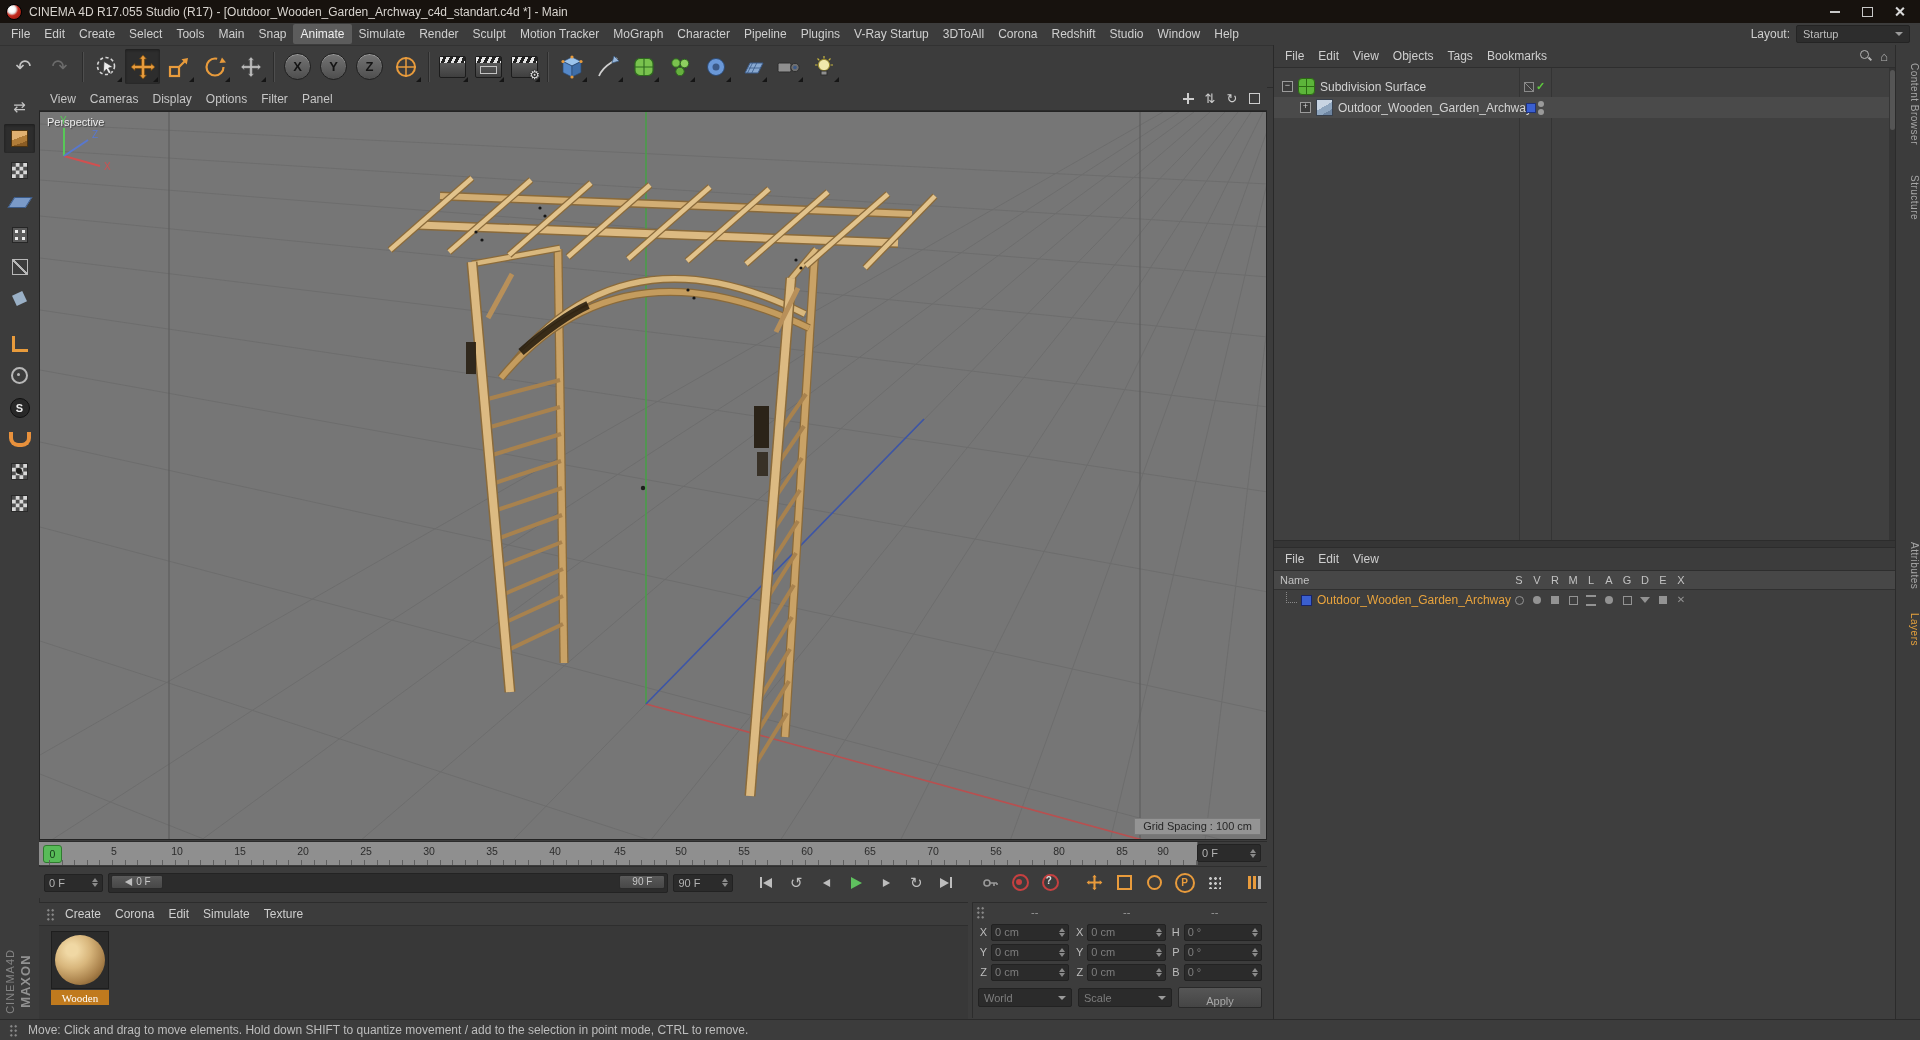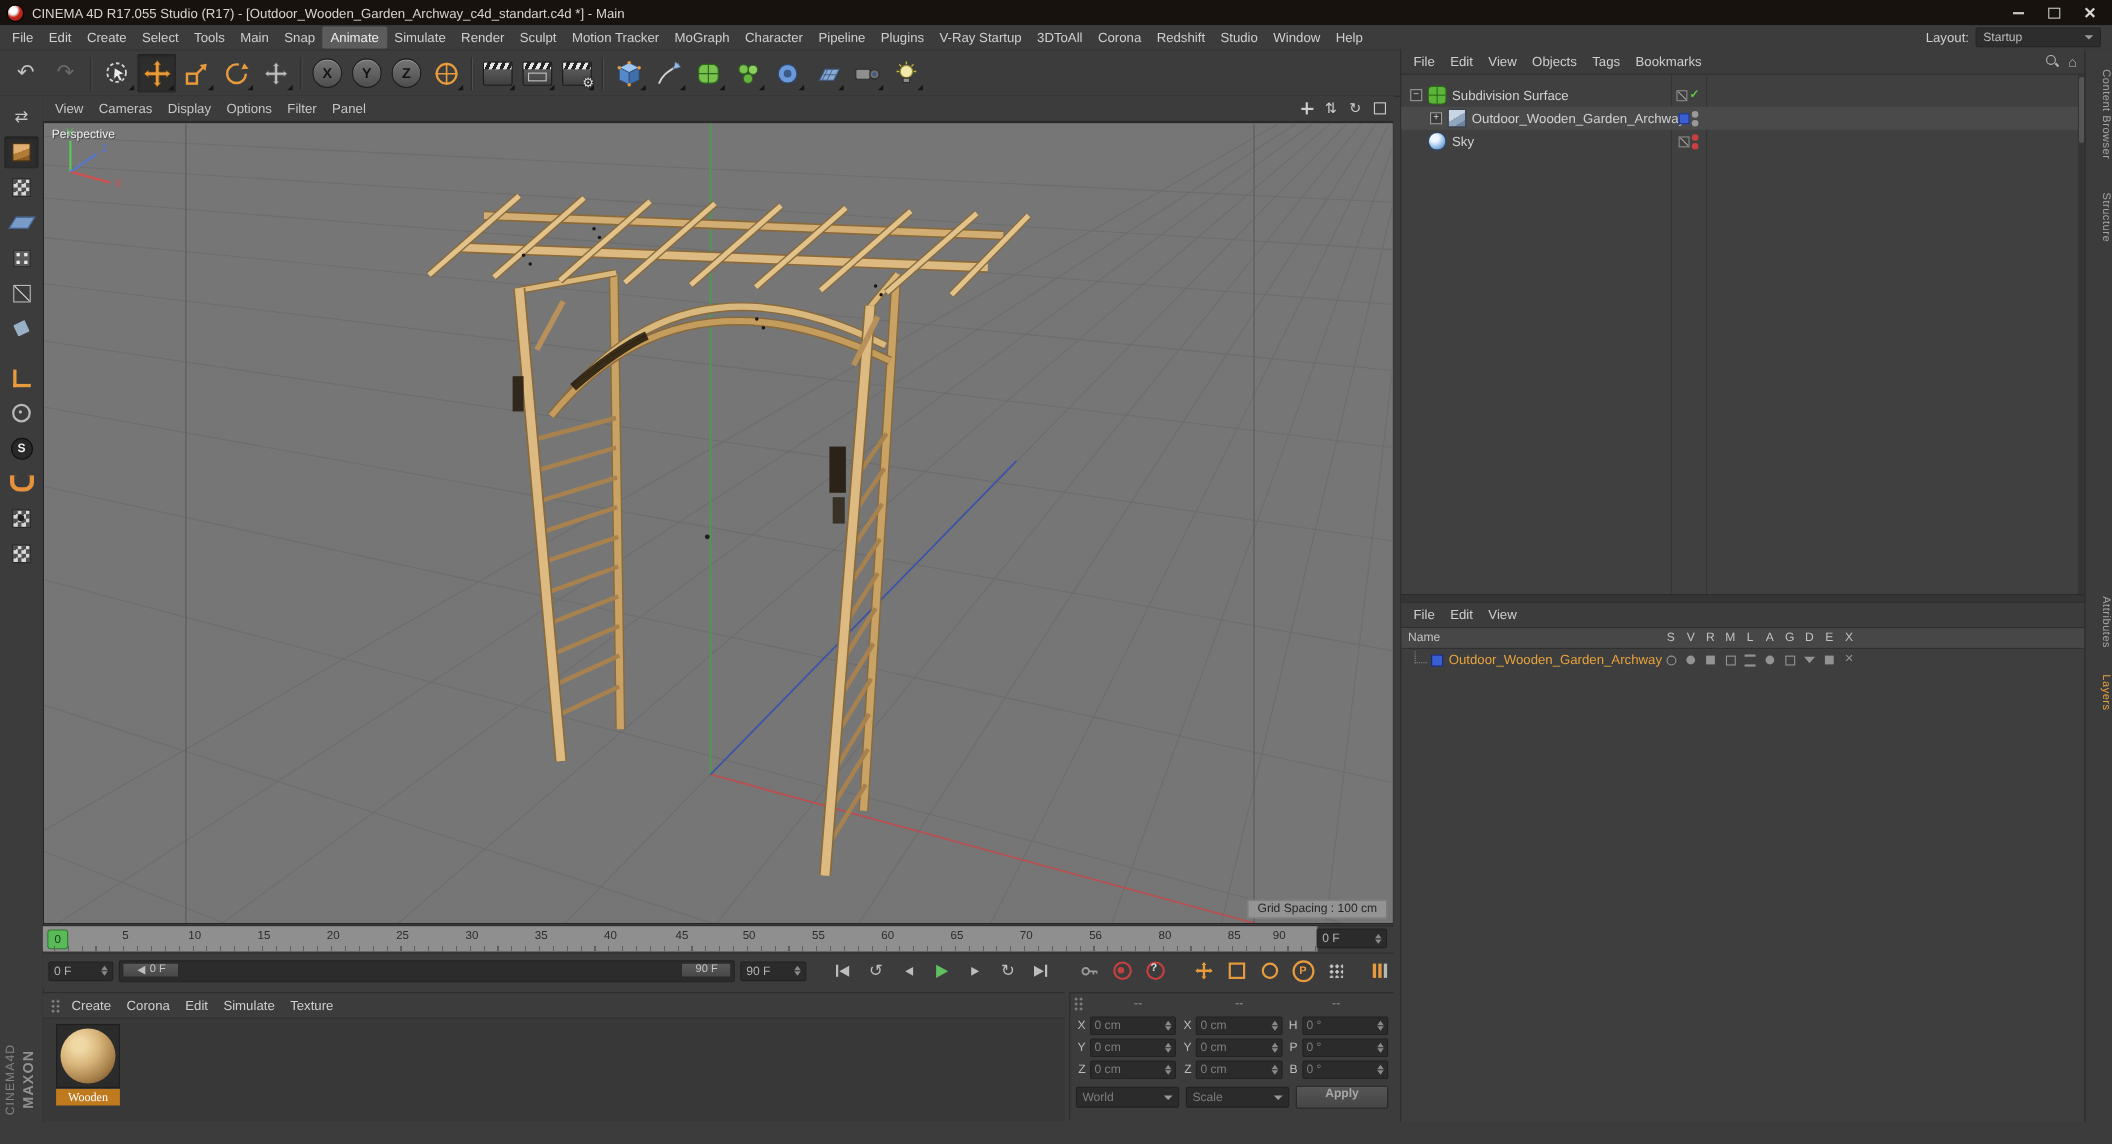--- a/index.html
+++ b/index.html
@@ -165,21 +165,21 @@
   
   .coords{position:absolute;left:972px;top:902px;width:295px;height:116px;background:#3c3c3c;border-top:1px solid #2c2c2c;border-left:1px solid #2c2c2c;box-sizing:border-box;font-size:11px;}
   .c-head{position:relative;height:19px;display:flex;align-items:center;color:#a8a8a8;}
   .c-head .hd{position:absolute;top:3px;color:#9a9a9a;}
   .c-row{display:flex;height:20px;align-items:center;padding:0 5px;gap:5px;}
   .c-cell{display:flex;align-items:center;gap:4px;flex:1;}
   .c-cell .lbl{width:9px;text-align:right;color:#bdbdbd;flex:none;}
   .c-fld{flex:1;height:15px;background:#2b2b2b;border:1px solid #222;border-radius:2px;display:flex;align-items:center;padding:0 3px;color:#7e7e7e;font-size:11px;}
   .c-foot{display:flex;gap:6px;padding:5px 5px 0 5px;align-items:center;}
   .c-sel{flex:1;height:17px;background:#2b2b2b;border:1px solid #222;border-radius:2px;display:flex;align-items:center;padding:0 5px;color:#7e7e7e;}
-  .apply-btn{flex:1;height:19px;background:linear-gradient(#565656,#454545);border:1px solid #292929;border-radius:2px;color:#a8a8a8;display:flex;align-items:flex-start;justify-content:center;font-weight:bold;}
+  .apply-btn{flex:1;height:19px;background:linear-gradient(#565656,#454545);border:1px solid #292929;border-radius:2px;color:#a8a8a8;display:flex;align-items:flex-end;justify-content:center;}
 
   
   .status{position:absolute;left:0;right:0;bottom:0;height:20px;background:#3c3c3c;border-top:1px solid #2a2a2a;display:flex;align-items:center;padding-left:6px;gap:7px;color:#bdbdbd;font-size:12px;}
   .drag-dots{width:9px;height:13px;background-image:radial-gradient(#8e8e8e 1px,transparent 1.3px);background-size:4.5px 4.5px;flex:none;margin:0 3px;}
   .brand{position:absolute;left:4px;bottom:26px;writing-mode:vertical-rl;transform:rotate(180deg);color:#929292;letter-spacing:1px;display:flex;flex-direction:column;align-items:center;gap:2px;}
   .brand .b1{font-weight:bold;font-size:13px;}
   .brand .b2{font-size:11px;color:#848484;}
   .scrollbar-v{position:absolute;right:0;top:0;bottom:0;width:7px;background:#353535;}
   .scrollbar-v .thumb{position:absolute;left:1px;right:1px;top:2px;height:60px;background:#555;border-radius:3px;}
 </style>
@@ -555,33 +555,20 @@
         <span class="obj-ic poly-ic"></span>
         <span>Outdoor_Wooden_Garden_Archway</span>
         <span class="om-toggles">
           <span class="tg-sq blue"></span>
           <span class="tg-dots">
               <span class="tg-dot"></span>
               <span class="tg-dot"></span>
             </span>
         </span>
       </div>
-      <div class="om-row">
-        <span style="width:8px"></span>
-        <span class="expander" style="visibility:hidden"></span>
-        <span class="obj-ic sky-ic"></span>
-        <span>Sky</span>
-        <span class="om-toggles">
-          <span class="tg-sq"></span>
-          <span class="tg-dots">
-              <span class="tg-dot red"></span>
-              <span class="tg-dot red"></span>
-            </span>
-        </span>
-      </div>
       <div class="scrollbar-v">
           <span class="thumb"></span>
         </div>
     </div>
     <div class="splitter-h"></div>
     <div class="pmenu">
       <span class="menu-item">File</span>
       <span class="menu-item">Edit</span>
       <span class="menu-item">View</span>
     </div>
@@ -898,14 +885,18 @@
           <span>Apply</span>
         </span>
     </div>
   </div>
 
   <div class="brand">
     <span class="b2">CINEMA4D</span>
     <span class="b1">MAXON</span>
   </div>
 
+  <div class="status">
+    <span class="drag-dots"></span>
+    <span>Move: Click and drag to move elements. Hold down SHIFT to quantize movement / add to the selection in point mode, CTRL to remove.</span>
+  </div>
 
 </div>
 
 </body></html>

